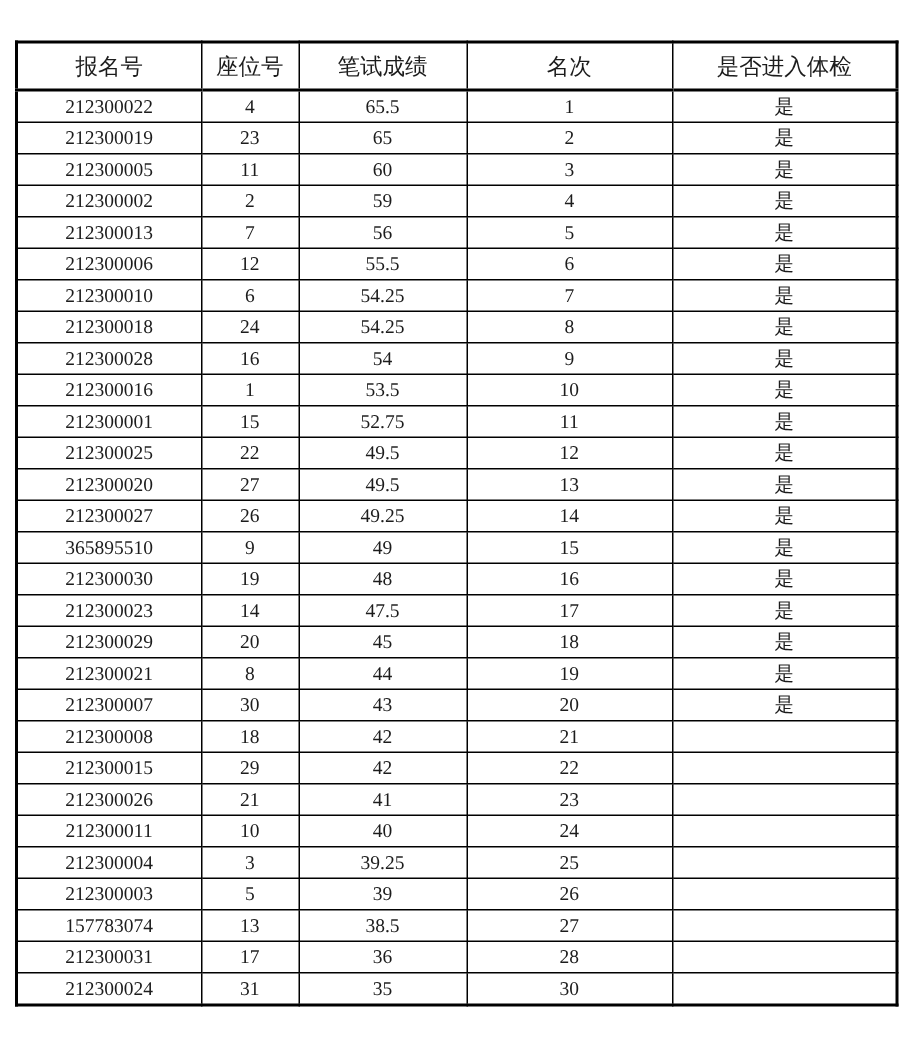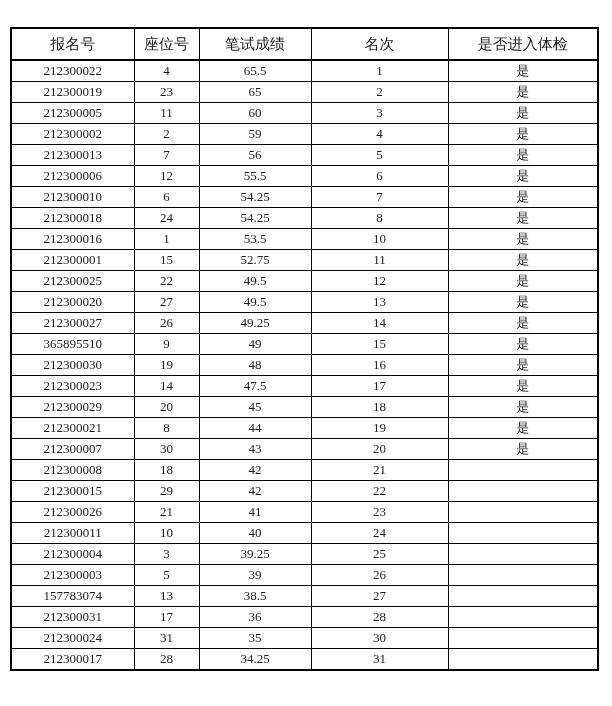--- a/index.html
+++ b/index.html
@@ -121,20 +121,27 @@
           <td>是</td>
         </tr>
         <tr>
           <td>212300018</td>
           <td>24</td>
           <td>54.25</td>
           <td>8</td>
           <td>是</td>
         </tr>
         <tr>
+          <td>212300028</td>
+          <td>16</td>
+          <td>54</td>
+          <td>9</td>
+          <td>是</td>
+        </tr>
+        <tr>
           <td>212300016</td>
           <td>1</td>
           <td>53.5</td>
           <td>10</td>
           <td>是</td>
         </tr>
         <tr>
           <td>212300001</td>
           <td>15</td>
           <td>52.75</td>
@@ -258,24 +265,17 @@
           <td>17</td>
           <td>36</td>
           <td>28</td>
           <td></td>
         </tr>
         <tr>
           <td>212300024</td>
           <td>31</td>
           <td>35</td>
           <td>30</td>
-          <td></td>
-        </tr>
-        <tr>
-          <td>212300017</td>
-          <td>28</td>
-          <td>34.25</td>
-          <td>31</td>
           <td></td>
         </tr>
       </tbody>
   </table>
 </div>
 
 </body></html>

